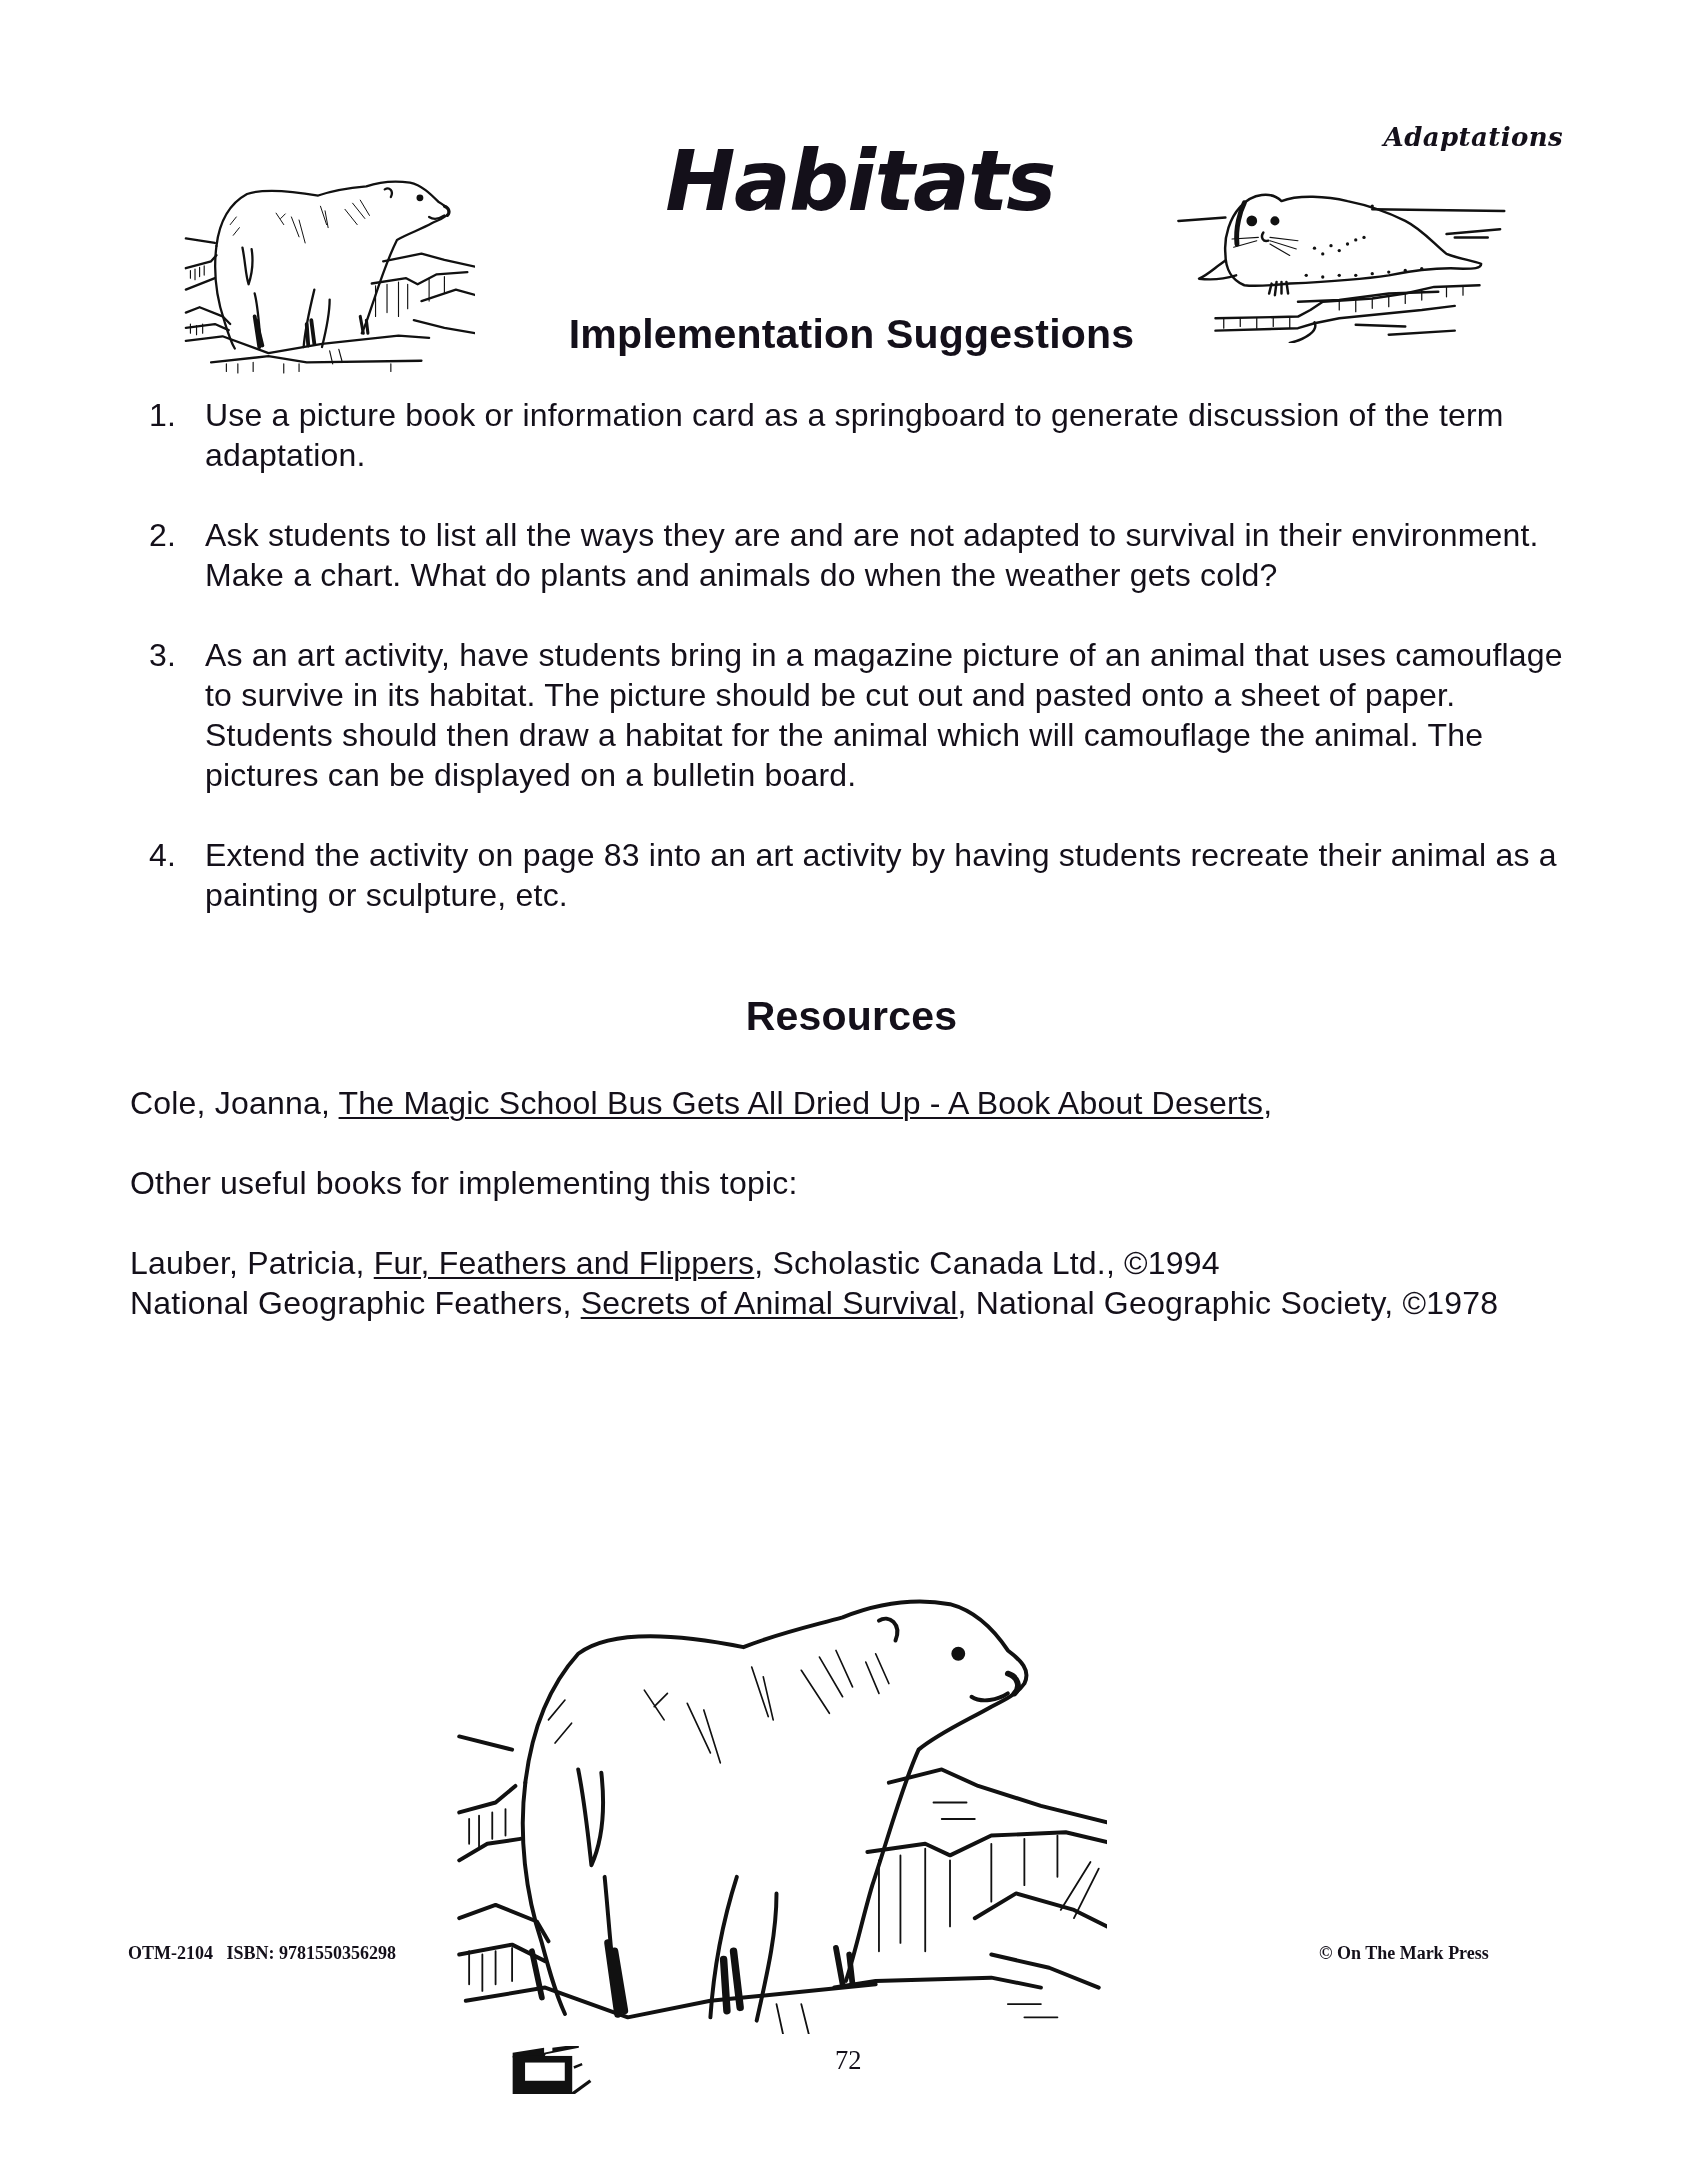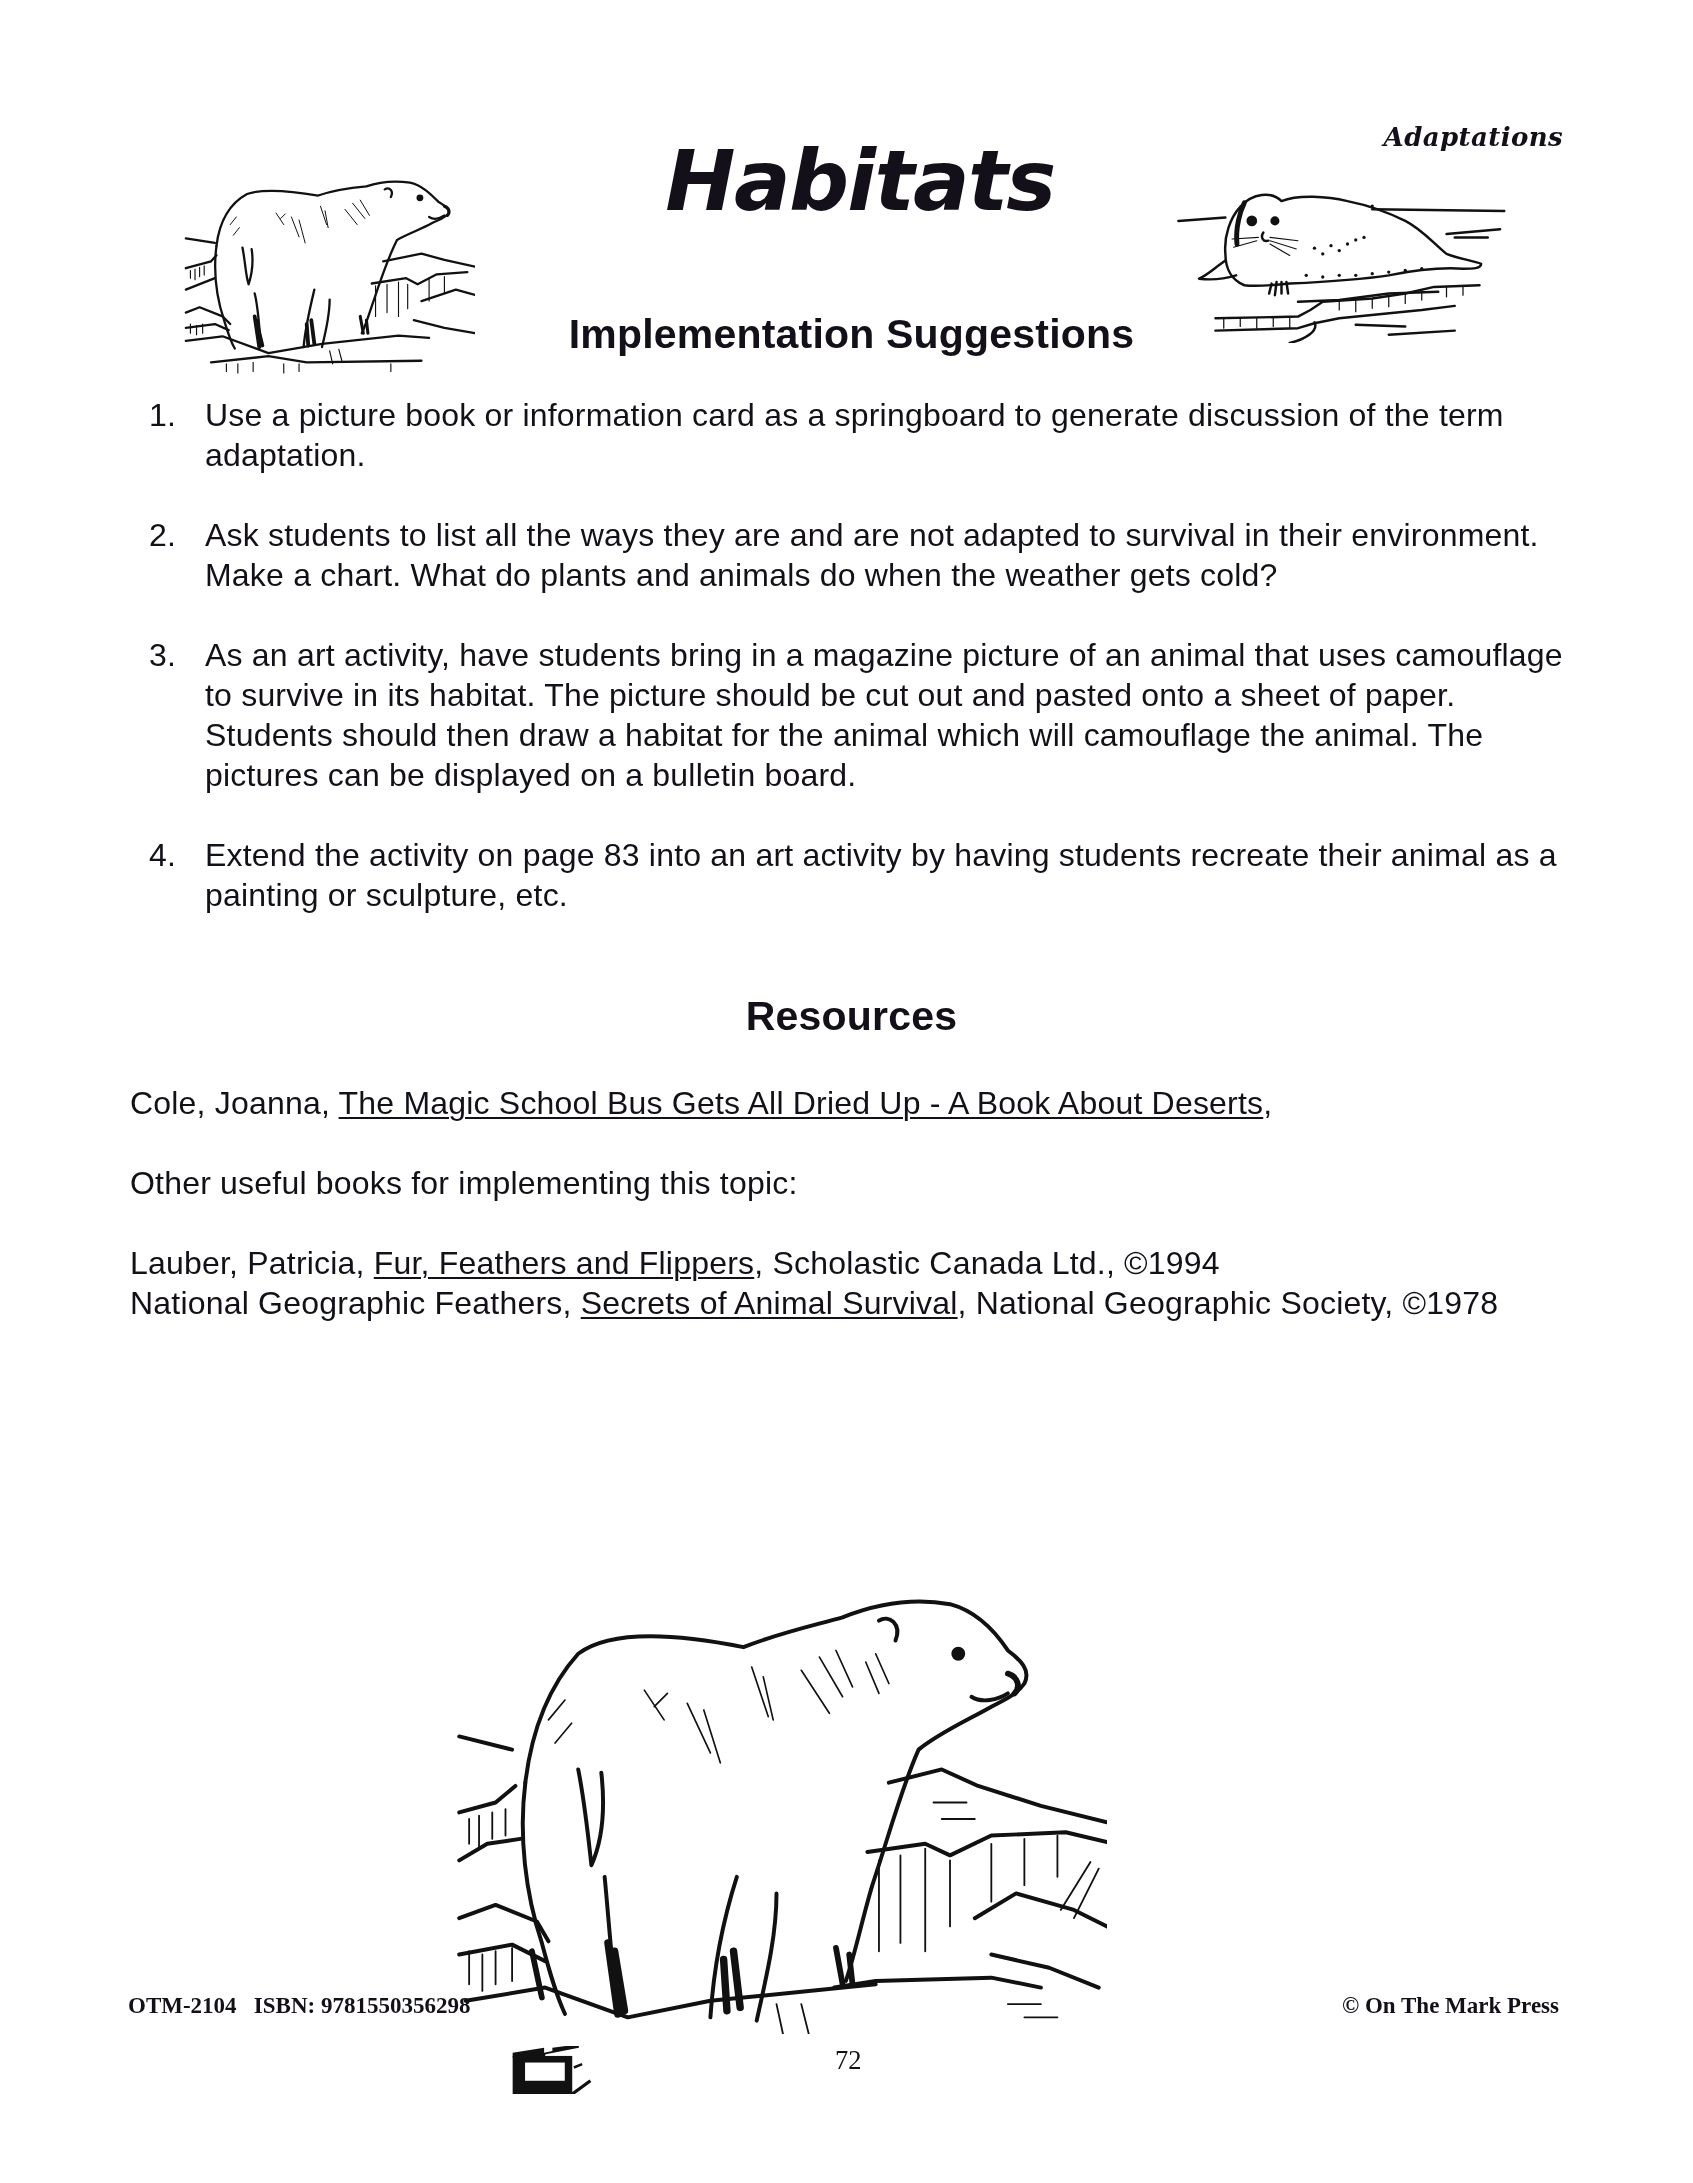--- a/index.html
+++ b/index.html
@@ -9,24 +9,24 @@
   .title { left: 0; width: 1720px; top: 139px; text-align: center; font-family: "DejaVu Sans", sans-serif; font-weight: bold; font-style: italic; font-size: 84px; letter-spacing: -1.7px; line-height: 1; }
   .subheading { left: 0; width: 1703px; text-align: center; font-family: "Liberation Sans", sans-serif; font-weight: bold; font-size: 41px; letter-spacing: 0.2px; line-height: 1; }
   .impl-heading { top: 314px; }
   .res-heading { top: 996px; }
   .list { left: 149px; top: 395px; width: 1422px; margin: 0; padding: 0; list-style: none; }
   .list-item { position: relative; padding-left: 56px; font-family: "Liberation Sans", sans-serif; font-size: 32px; line-height: 40px; letter-spacing: 0.2px; margin-bottom: 40px; font-weight: 300; }
   .list-num { position: absolute; left: 0; top: 0; }
   .resources { left: 130px; top: 1083px; width: 1455px; font-family: "Liberation Sans", sans-serif; font-size: 32px; line-height: 40px; letter-spacing: 0.2px; }
   .resources p { margin: 0 0 40px 0; }
   .u { text-decoration: underline; text-decoration-thickness: 1.7px; text-underline-offset: 3.3px; }
-  .footer { top: 1994px; font-family: "Liberation Serif", serif; font-weight: bold; font-size: 23px; line-height: 1; }
+  .footer { top: 1944px; font-family: "Liberation Serif", serif; font-weight: bold; font-size: 18px; line-height: 1; }
   .footer-left { left: 128px; }
   .footer-center { left: 835px; font-weight: normal; font-size: 26.5px; top: 2047px; text-align: right; }
-  .footer-right { left: 1319px; width: 240px; text-align: right; }
+  .footer-right { left: 1319px; width: 240px; text-align: left; }
   .copier { left: 511px; top: 2046px; width: 91px; height: 48px; }
   .illus { position: absolute; }
 </style>
 </head>
 <body>
 
 <div class="abs section-tag">Adaptations</div>
 <div class="abs title">Habitats</div>
 
 <svg class="illus" style="left:169px; top:161px;" width="306" height="219" viewBox="0 0 400 280" fill="none" stroke="#111" stroke-width="3" stroke-linecap="round" stroke-linejoin="round">

